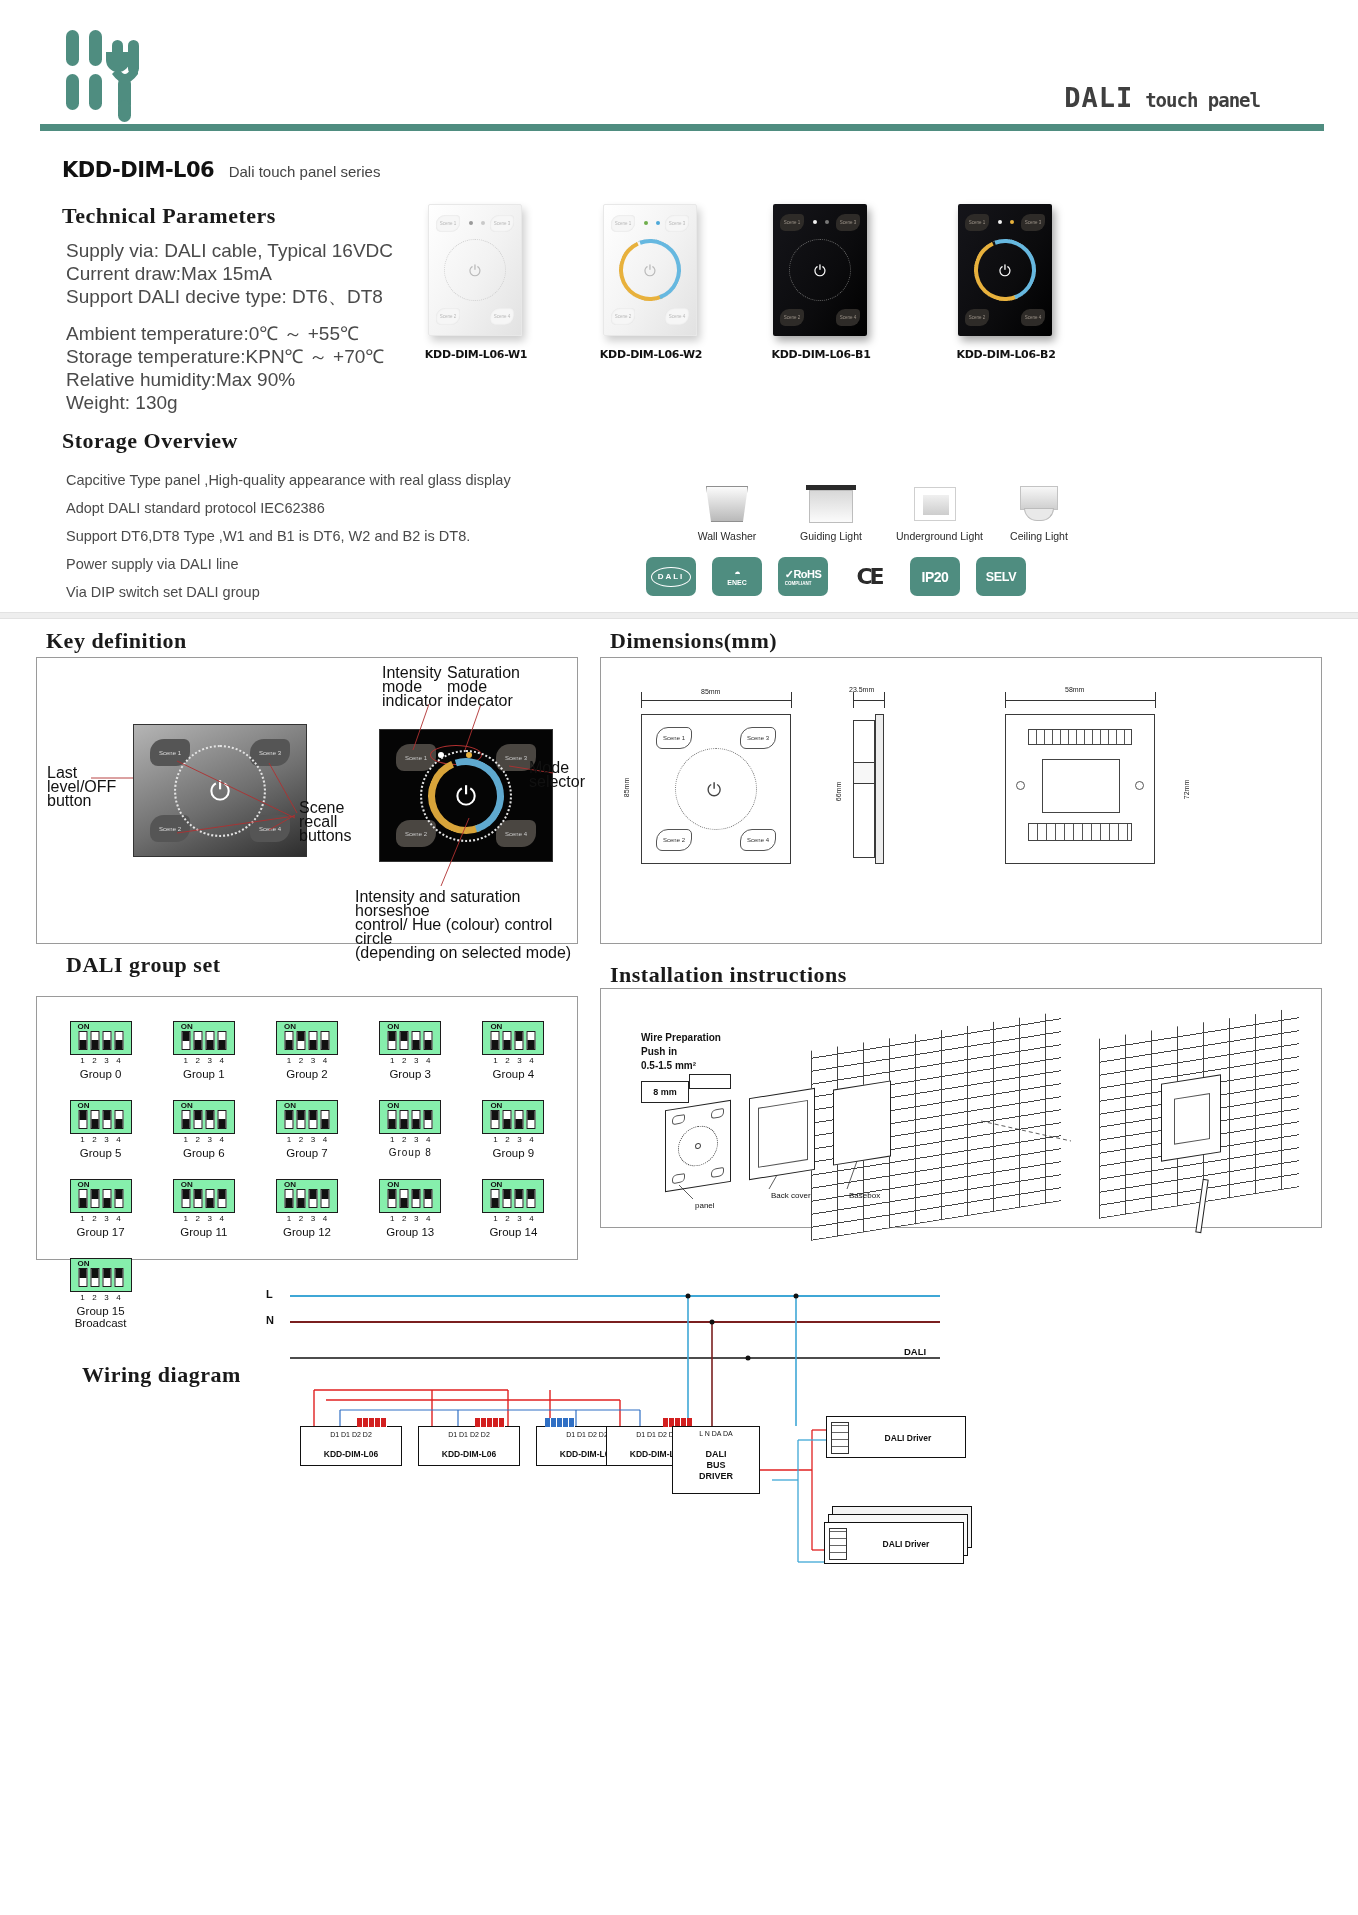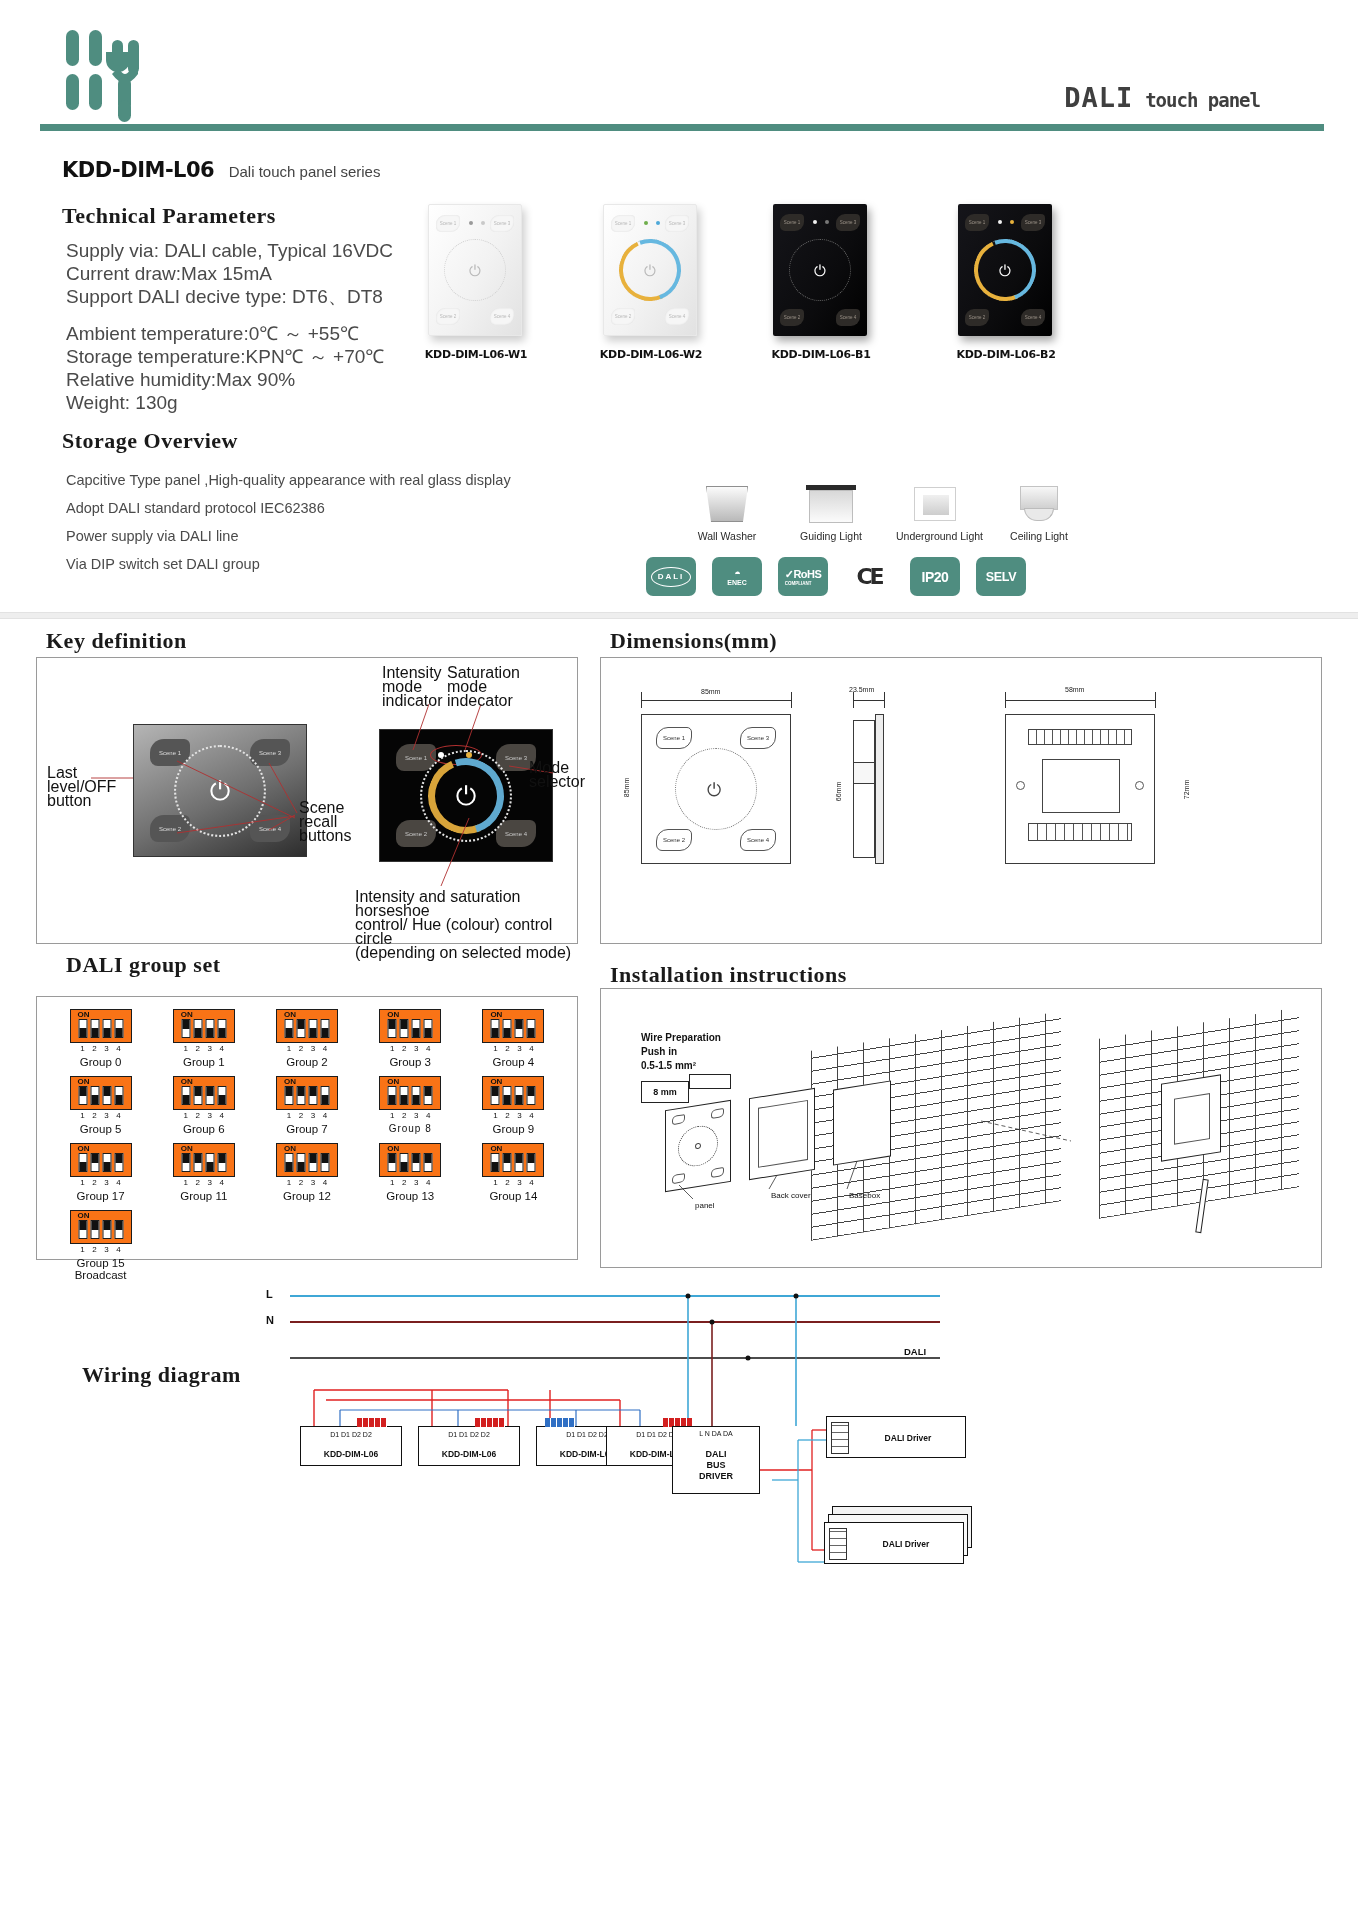--- a/index.html
+++ b/index.html
@@ -214,38 +214,38 @@
 
   
   #grp-head { left: 66px; top: 952px; }
   #grp-box { left: 36px; top: 996px; width: 542px; height: 264px; }
   .grp-grid {
     position: absolute; left: 12px; top: 12px; right: 12px;
     display: grid; grid-template-columns: repeat(5,1fr); row-gap: 8px;
   }
   .grp-cell { text-align: center; }
   .dip {
-    width: 62px; height: 34px; border: 1.4px solid #1c1c1c; background: #f97316;
-    margin: 0 auto; position: relative;
+    width: 62px; height: 34px; border: 1.4px solid #1c1c1c; background: #86efac;
+    margin: 12px auto; position: relative;
   }
   .dip-on { position: absolute; left: 7px; top: 1px; font-size: 8px; font-weight: bold; color: #111; line-height: 8px; }
   .dip-sw { position: absolute; top: 9px; display: flex; gap: 3px; left: 50%; transform: translateX(-50%); }
   .sw { width: 9px; height: 19px; border: 1px solid #1c1c1c; background: #fff; position: relative; }
   .sw i { position: absolute; left: 0; right: 0; height: 9px; background: #111; display: block; }
   .sw.up i { top: 0; } .sw.down i { bottom: 0; }
   .dip-nums { position: absolute; bottom: -11px; left: 50%; transform: translateX(-50%);
               display: flex; gap: 3px; font-size: 8px; color: #111; }
   .dip-nums span { width: 9px; text-align: center; display: inline-block; }
   .grp-name { font-size: 11.5px; color: #111; margin-top: 13px; }
   .grp-name.small { font-size: 10px; letter-spacing: 1px; }
   .grp-sub { font-size: 11.5px; color: #111; }
 
   
   #inst-head { left: 610px; top: 962px; font-family: Liberation Serif, serif; }
-  #inst-box { left: 600px; top: 988px; width: 722px; height: 280px; }
+  #inst-box { left: 600px; top: 988px; width: 722px; height: 240px; }
   .inst-note { position: absolute; left: 40px; top: 42px; font-size: 10px; font-weight: bold; color: #111; line-height: 14px; }
   .inst-wire { position: absolute; left: 40px; top: 92px; width: 48px; height: 22px; border: 1.3px solid #222; background: #fff;
                font-size: 9px; font-weight: bold; color: #111; display: flex; align-items: center; justify-content: center; }
   .inst-wire2 { position: absolute; left: 88px; top: 85px; width: 42px; height: 15px; border: 1.3px solid #222; background: #fff; }
   .brick { position: absolute; background:
       repeating-linear-gradient(0deg, #444 0 1px, transparent 1px 13px),
       repeating-linear-gradient(90deg, #444 0 1px, transparent 1px 26px);
       background-color: #fff; }
   .inst-lead { position: absolute; font-size: 8px; color: #111; white-space: nowrap; }
   .faceplate { position: absolute; border: 1.3px solid #222; background: #fff; }
@@ -370,20 +370,21 @@
       </div>
     </div>
     <div class="shot-label">KDD-DIM-L06-B2</div>
   </div>
 </div>
 
 <div class="overview-block">
   <div class="sec-head">Storage Overview</div>
   <div class="ov-line">Capcitive Type panel ,High-quality appearance with real glass display</div>
   <div class="ov-line">Adopt DALI standard protocol IEC62386</div>
+  <div class="ov-line">Support DT6,DT8 Type ,W1 and B1 is DT6, W2 and B2 is DT8.</div>
   <div class="ov-line">Power supply via DALI line</div>
   <div class="ov-line">Via DIP switch set DALI group</div>
 </div>
 
 <div class="apps">
   <div class="app">
     <div class="app-art">
         <div class="aw-body"></div>
       </div>
     <div class="app-cap">Wall Washer</div>

